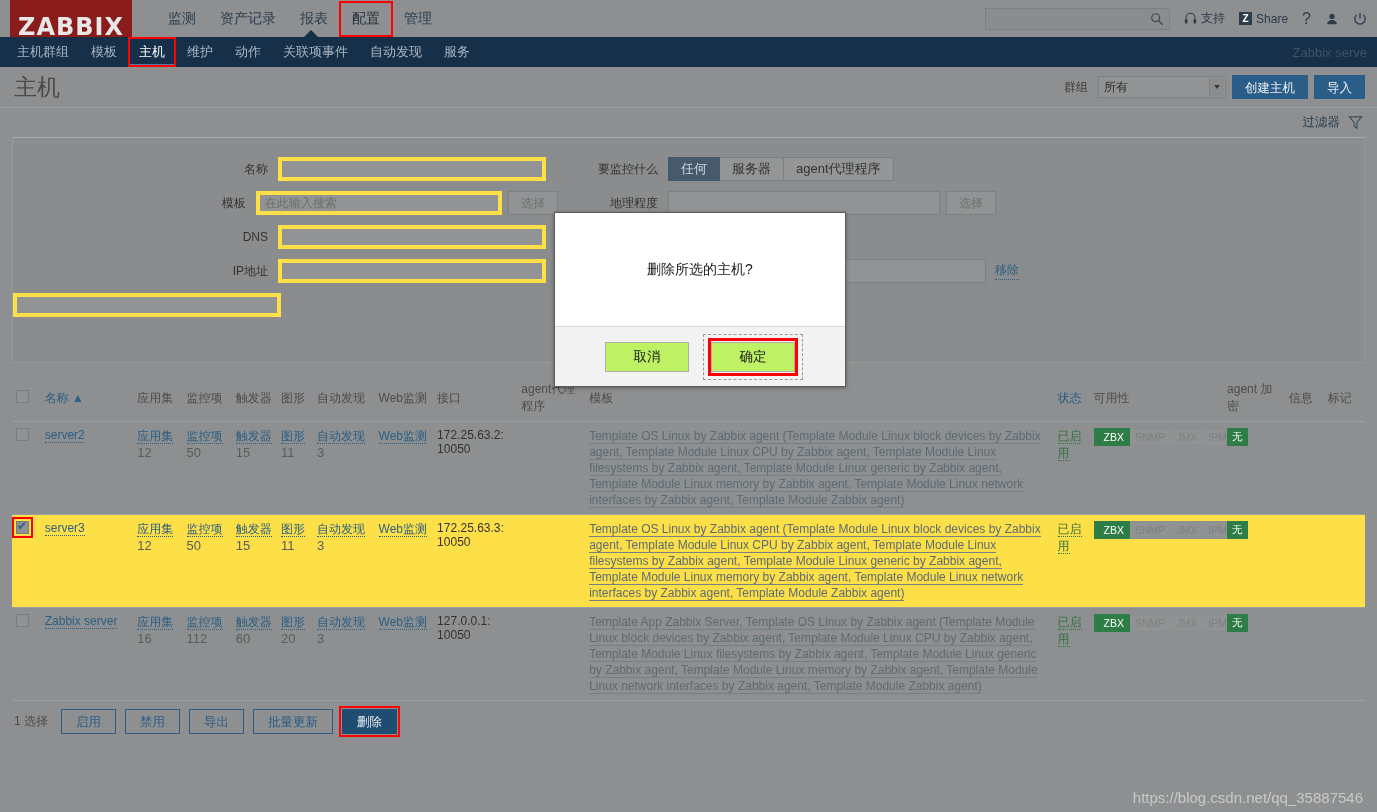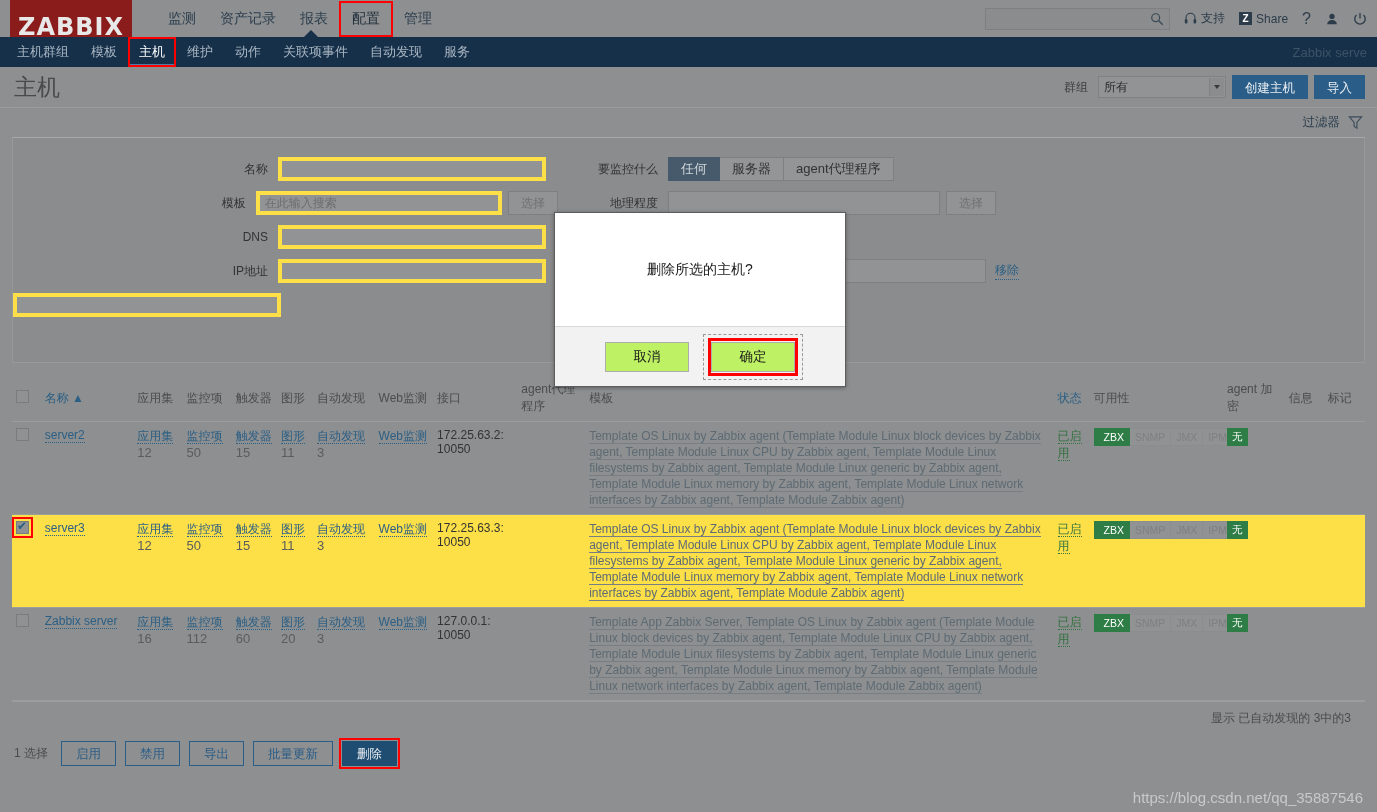--- a/index.html
+++ b/index.html
@@ -577,23 +577,20 @@
           </td>
           <td>
             <span class="badge-green">无</span>
           </td>
           <td></td>
           <td></td>
         </tr>
       </tbody>
     </table>
 
-    <div class="paging">
-      <span>显示 已自动发现的 3中的3</span>
-    </div>
   </div>
 
   <div class="footrow">
     <span class="selcount">1 选择</span>
     <button class="btn-outline">启用</button>
     <button class="btn-outline">禁用</button>
     <button class="btn-outline">导出</button>
     <button class="btn-outline">批量更新</button>
     <button class="btn-danger-sel">删除</button>
   </div>

